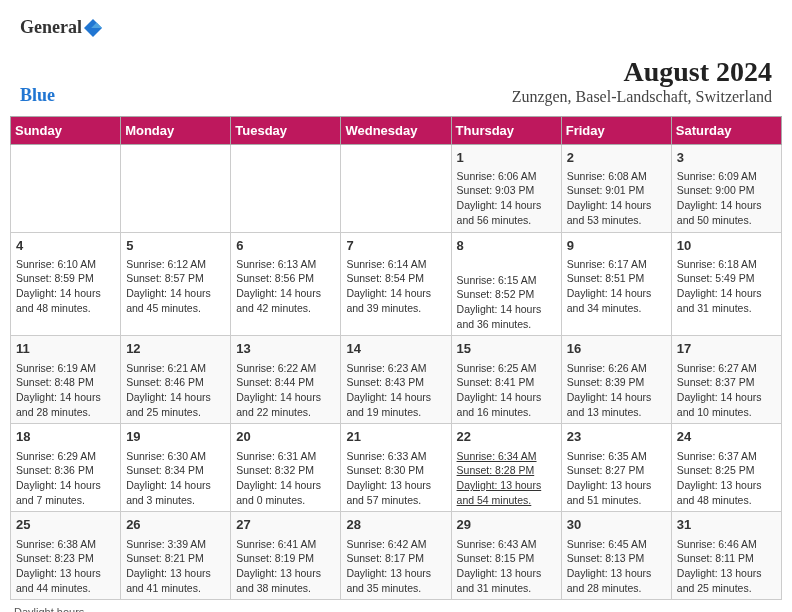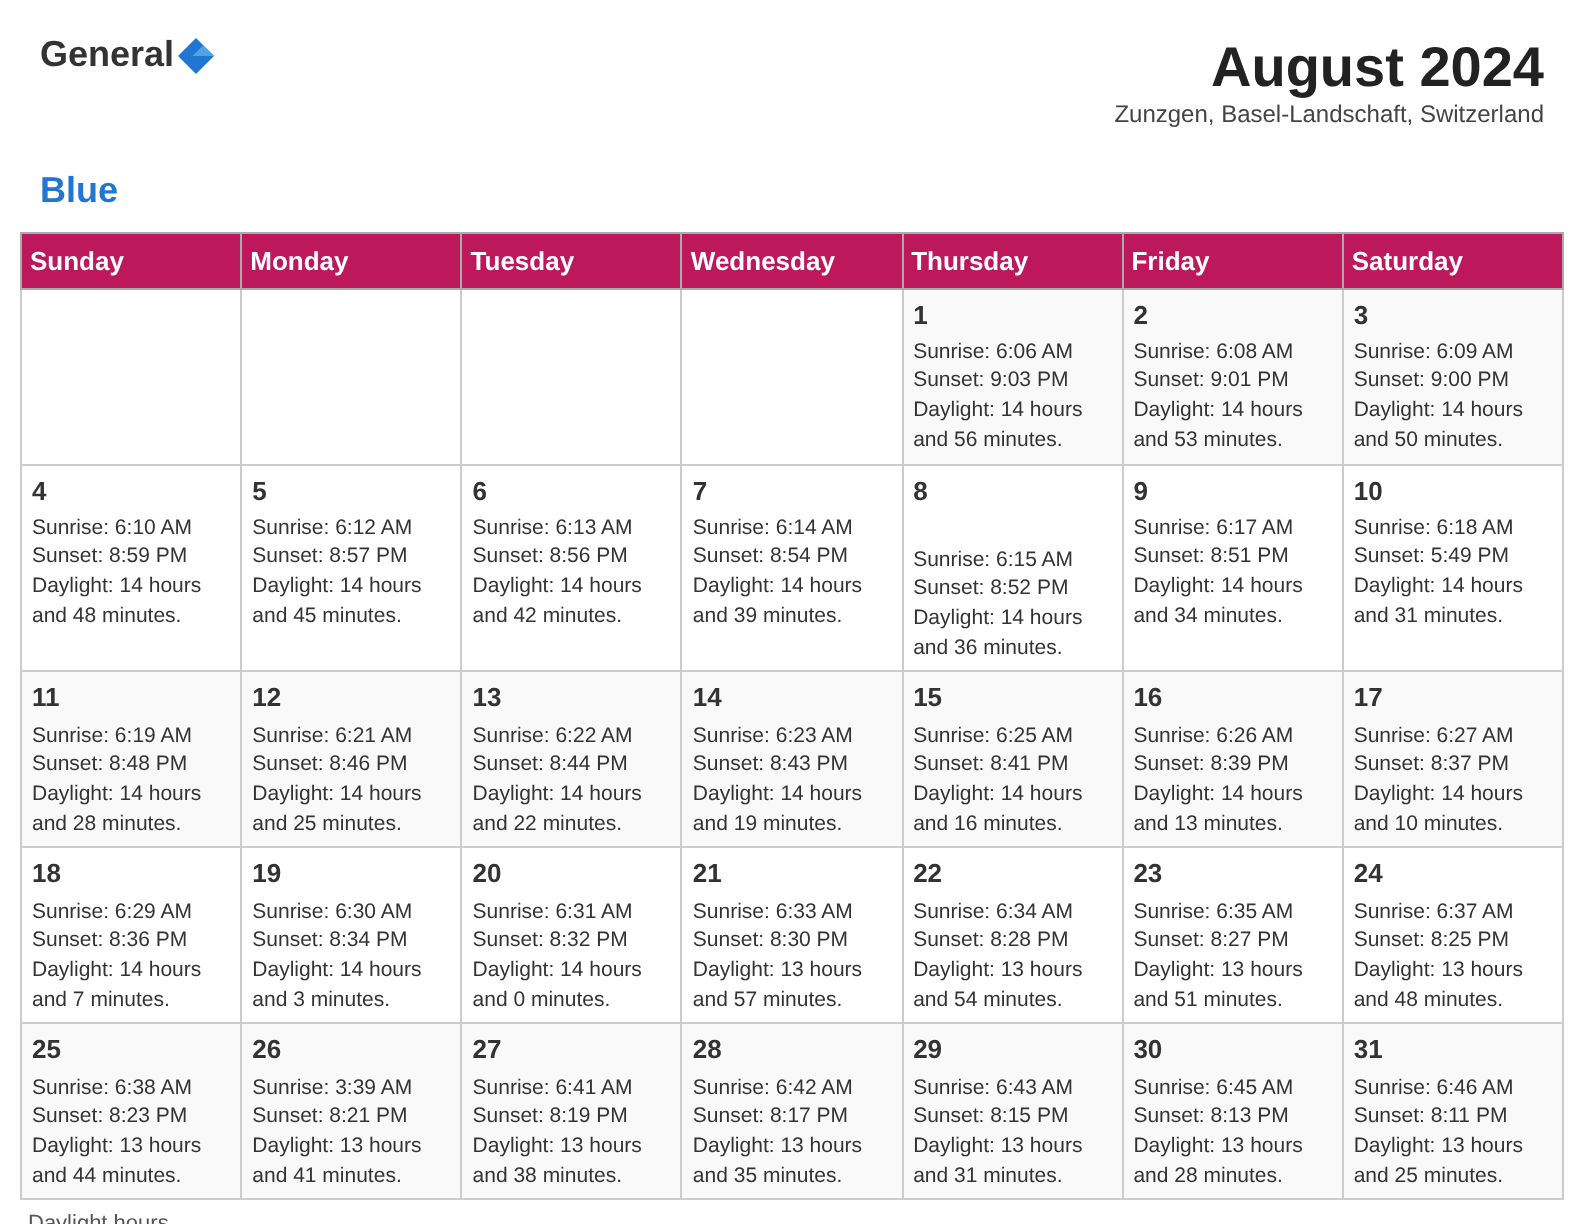--- a/index.html
+++ b/index.html
@@ -6,22 +6,23 @@
     body {
       font-family: Arial, sans-serif;
       background: #fff;
       width: 792px;
       min-height: 612px;
       padding: 10px;
     }
     .header {
       display: flex;
       justify-content: space-between;
-      align-items: flex-start;
+      align-items: flex-end;
       padding: 8px 10px 4px 10px;
+      font-family: Liberation Serif, serif;
     }
     .logo {
       display: flex;
       align-items: center;
       gap: 2px;
     }
     .logo-text-general {
       font-size: 18px;
       font-weight: bold;
       color: #333;
@@ -39,21 +40,21 @@
     }
     .title-section {
       text-align: right;
     }
     .main-title {
       font-size: 28px;
       font-weight: bold;
       color: #222;
     }
     .subtitle {
-      font-size: 12px;
+      font-size: 16px;
       color: #444;
     }
     .calendar {
       width: 100%;
       border-collapse: collapse;
       margin-top: 6px;
       font-size: 11px;
     }
     .calendar thead tr {
       background-color: #be185d;
@@ -274,21 +275,21 @@
 Daylight: 14 hours and 0 minutes.</div>
         </td>
         <td>
           <span class="day-number">21</span>
           <div class="day-info" style="white-space: pre-line;">Sunrise: 6:33 AM
 Sunset: 8:30 PM
 Daylight: 13 hours and 57 minutes.</div>
         </td>
         <td>
           <span class="day-number">22</span>
-          <div class="day-info" style="white-space: pre-line;">Sunrise: 6:34 AM
+          <div class="day-info" style="white-space: pre-line; text-decoration: underline;">Sunrise: 6:34 AM
 Sunset: 8:28 PM
 Daylight: 13 hours and 54 minutes.</div>
         </td>
         <td>
           <span class="day-number">23</span>
           <div class="day-info" style="white-space: pre-line;">Sunrise: 6:35 AM
 Sunset: 8:27 PM
 Daylight: 13 hours and 51 minutes.</div>
         </td>
         <td>

